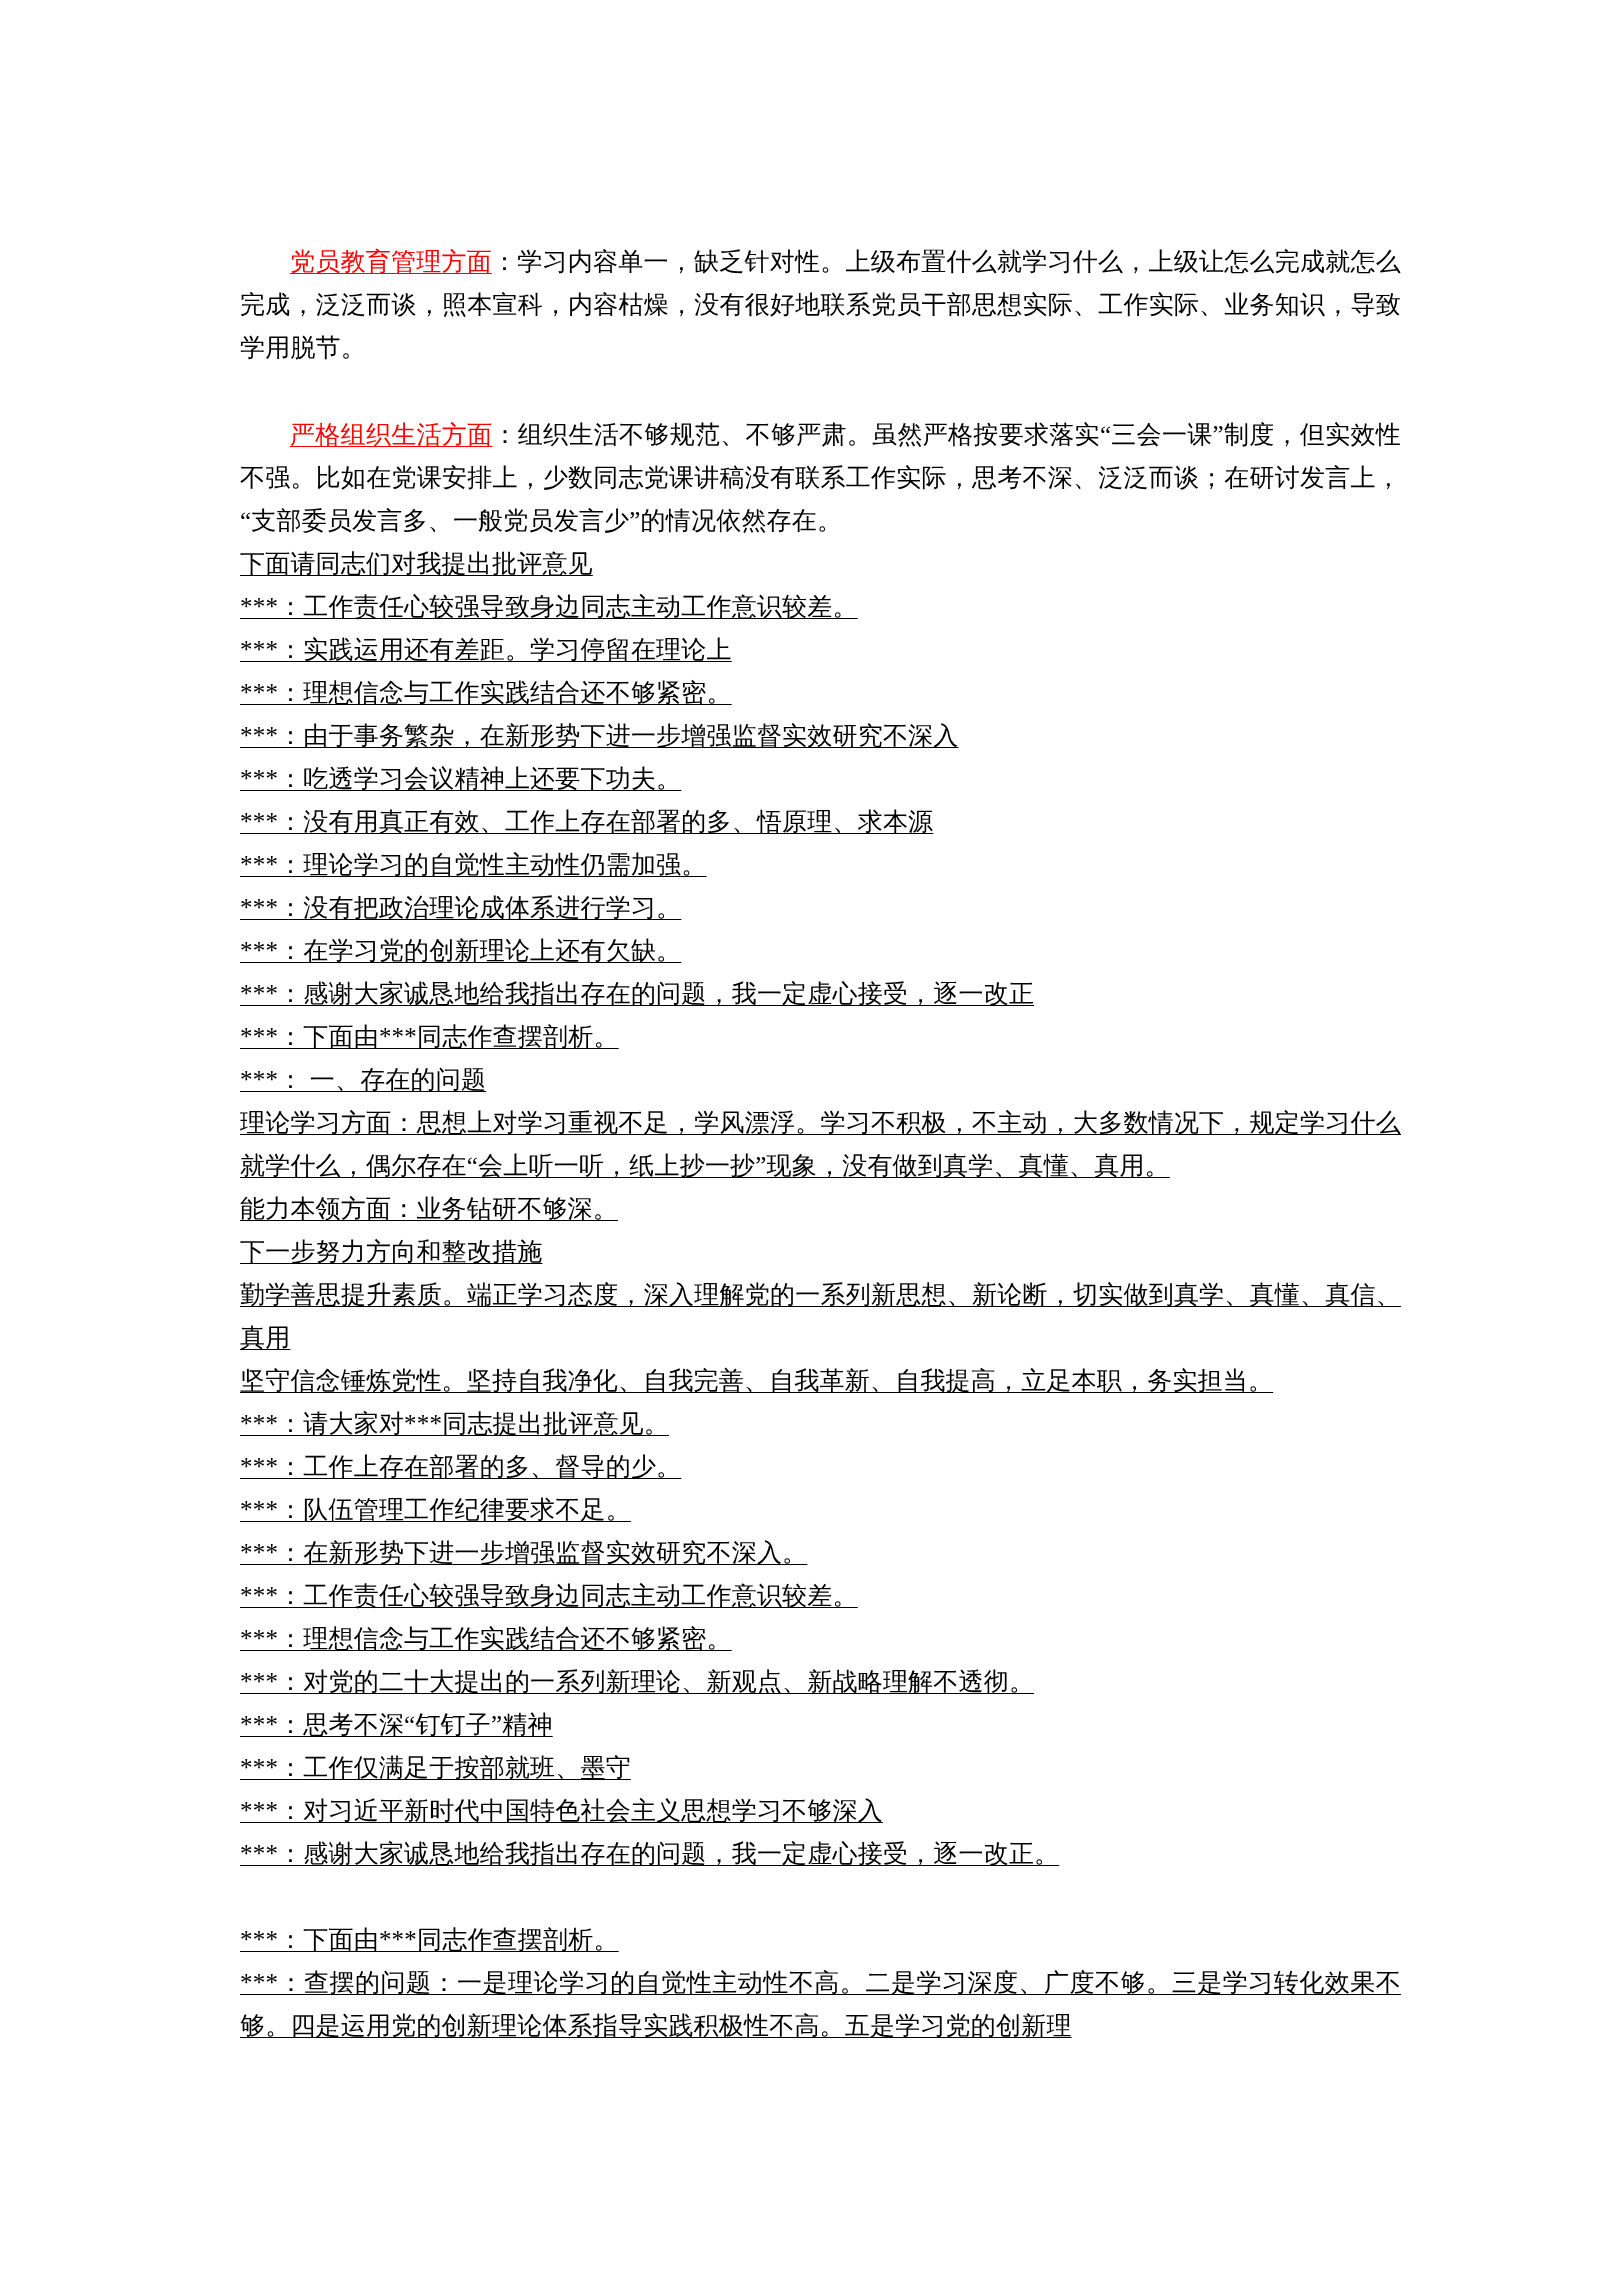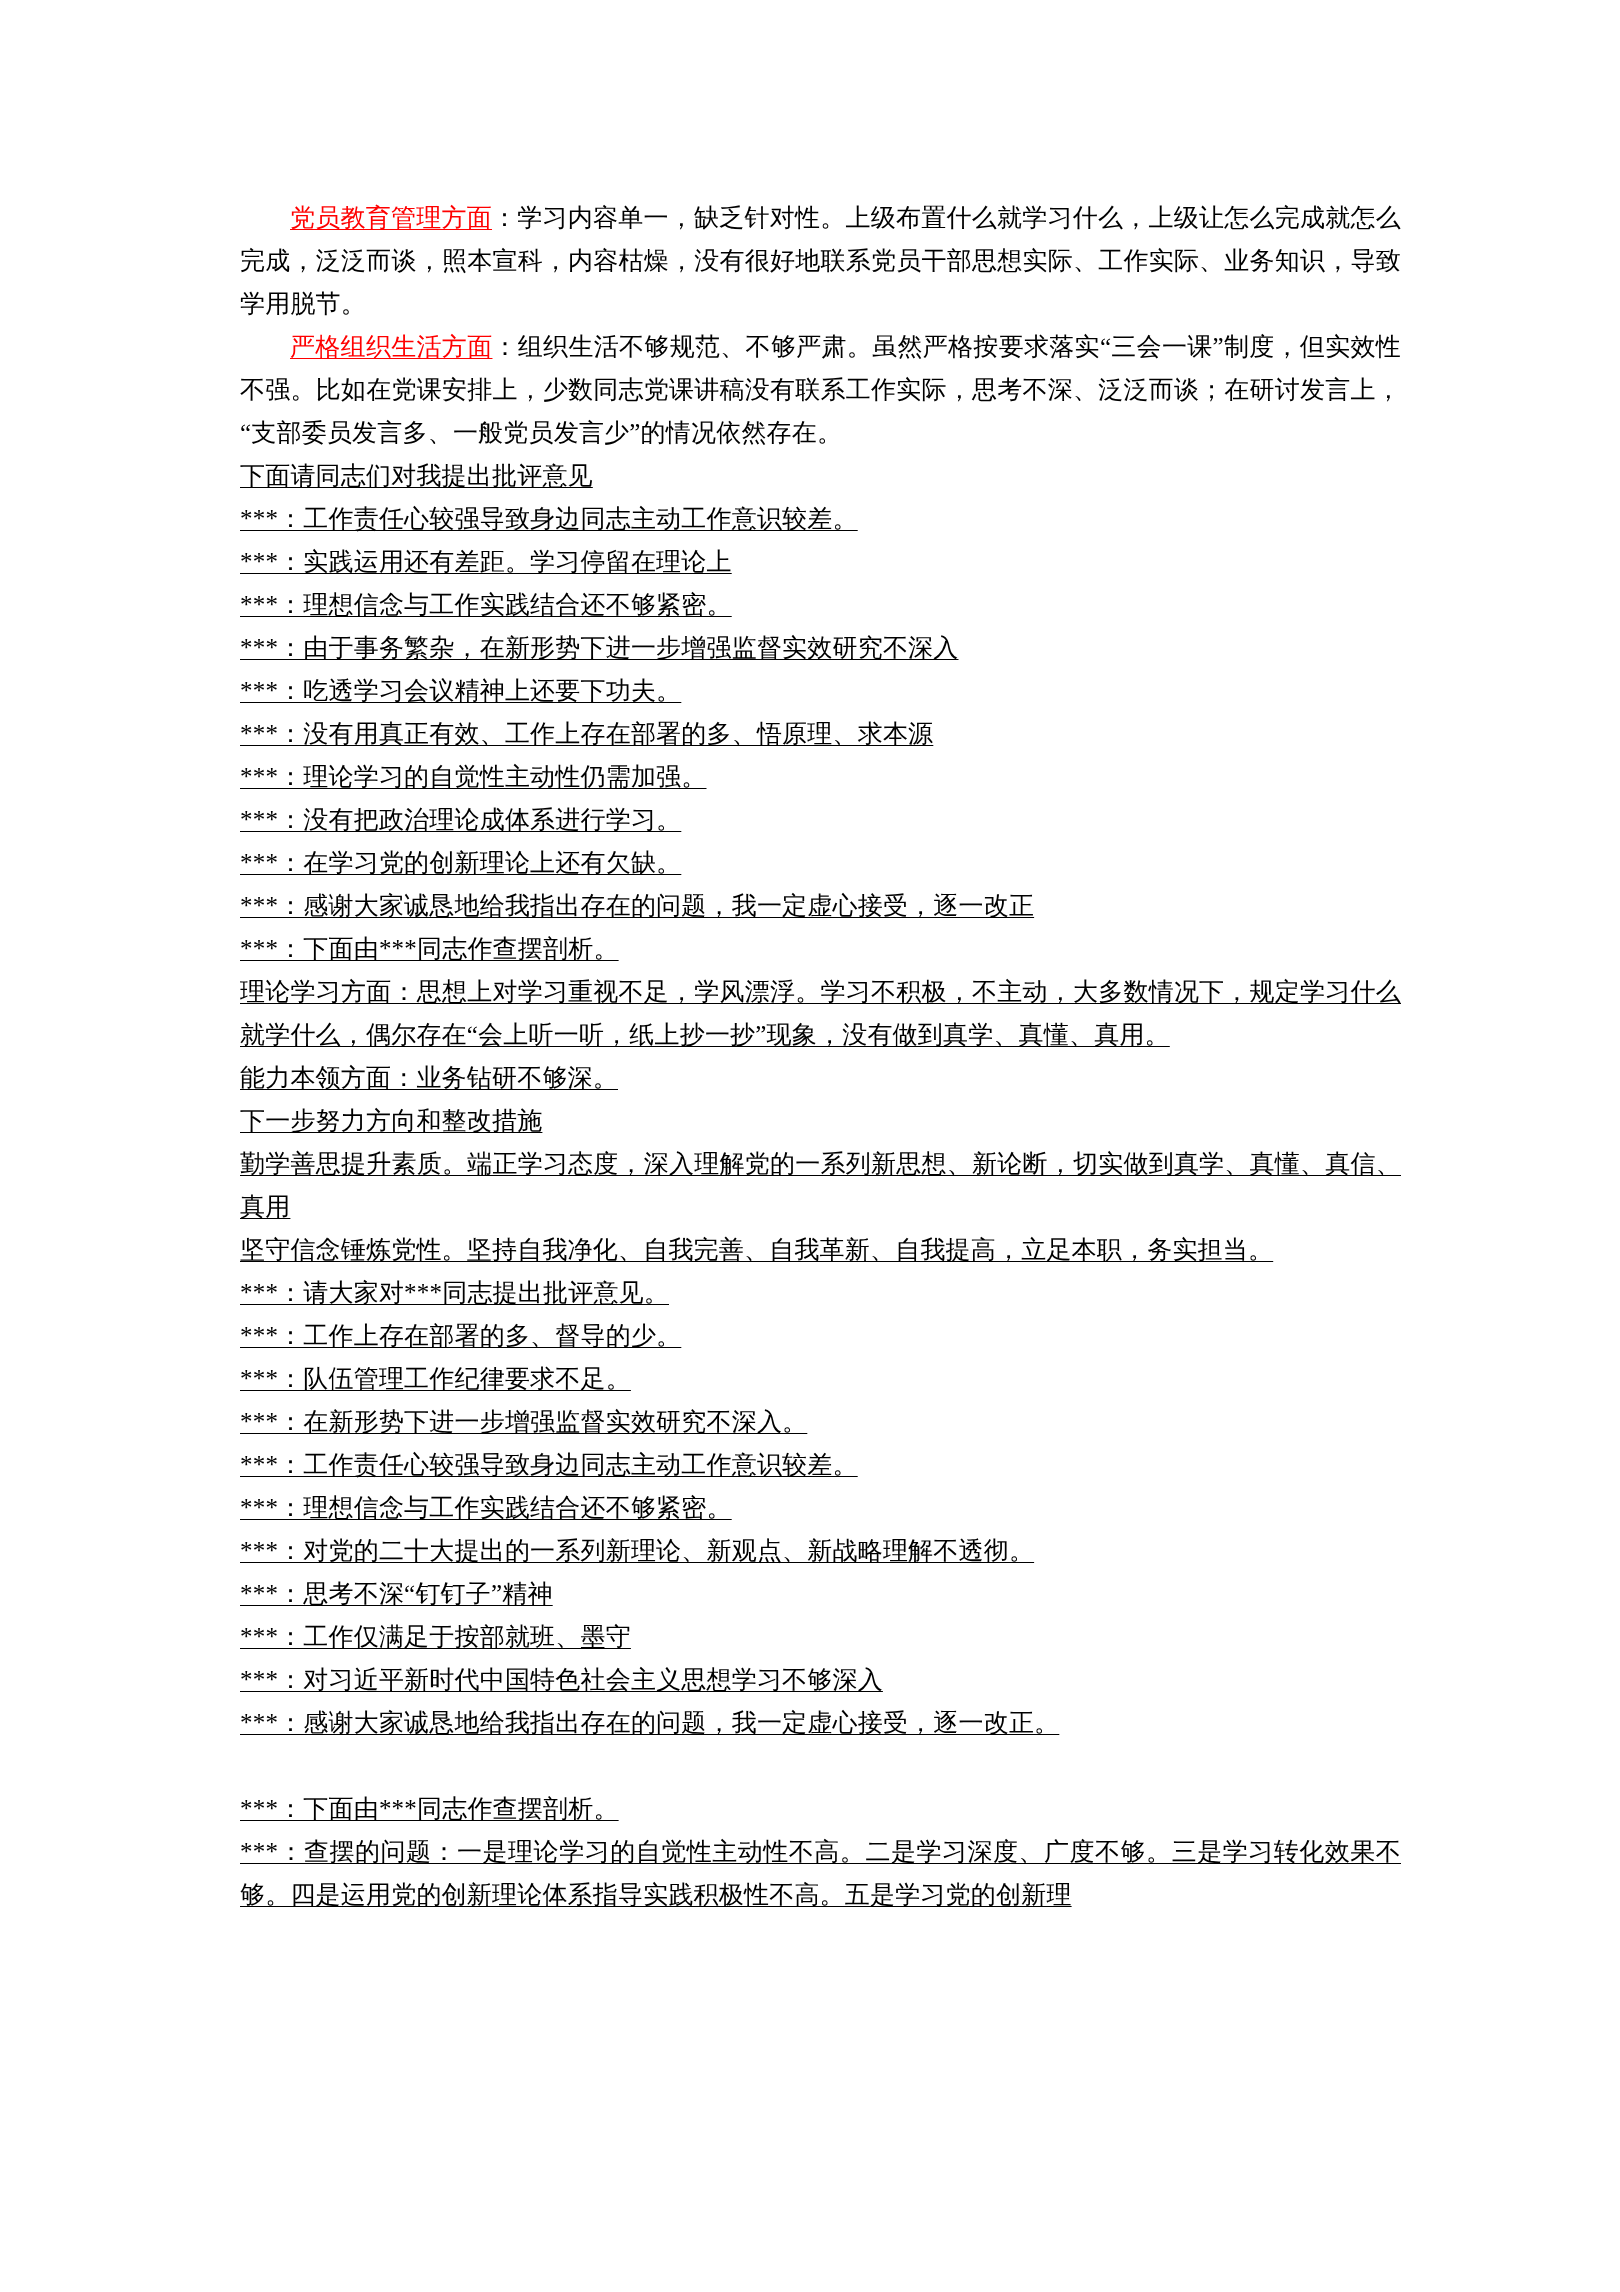--- a/index.html
+++ b/index.html
@@ -29,20 +29,21 @@
     padding: 0;
     font-size: 25px;
     line-height: 43px;
     letter-spacing: 0.2px;
     text-align: justify;
     text-justify: inter-ideograph;
     word-break: break-all;
   }
   p.indent {
     text-indent: 50px;
+    margin-top: 44px;
   }
   .red {
     color: #ff0000;
   }
   .u {
     text-decoration: underline;
     text-decoration-thickness: 1px;
     text-underline-offset: 2.9px;
   }
   .blank {
@@ -61,20 +62,21 @@
       <p class="line"><span class="u">***：实践运用还有差距。学习停留在理论上</span></p>
       <p class="line"><span class="u">***：理想信念与工作实践结合还不够紧密。</span></p>
       <p class="line"><span class="u">***：由于事务繁杂，在新形势下进一步增强监督实效研究不深入</span></p>
       <p class="line"><span class="u">***：吃透学习会议精神上还要下功夫。</span></p>
       <p class="line"><span class="u">***：没有用真正有效、工作上存在部署的多、悟原理、求本源</span></p>
       <p class="line"><span class="u">***：理论学习的自觉性主动性仍需加强。</span></p>
       <p class="line"><span class="u">***：没有把政治理论成体系进行学习。</span></p>
       <p class="line"><span class="u">***：在学习党的创新理论上还有欠缺。</span></p>
       <p class="line"><span class="u">***：感谢大家诚恳地给我指出存在的问题，我一定虚心接受，逐一改正</span></p>
       <p class="line"><span class="u">***：下面由***同志作查摆剖析。</span></p>
+      <p class="line"><span class="u">***：  一、存在的问题</span></p>
       <p class="line"><span class="u">理论学习方面：思想上对学习重视不足，学风漂浮。学习不积极，不主动，大多数情况下，规定学习什么就学什么，偶尔存在“会上听一听，纸上抄一抄”现象，没有做到真学、真懂、真用。</span></p>
       <p class="line"><span class="u">能力本领方面：业务钻研不够深。</span></p>
       <p class="line"><span class="u">下一步努力方向和整改措施</span></p>
       <p class="line"><span class="u">勤学善思提升素质。端正学习态度，深入理解党的一系列新思想、新论断，切实做到真学、真懂、真信、真用</span></p>
       <p class="line"><span class="u">坚守信念锤炼党性。坚持自我净化、自我完善、自我革新、自我提高，立足本职，务实担当。</span></p>
       <p class="line"><span class="u">***：请大家对***同志提出批评意见。</span></p>
       <p class="line"><span class="u">***：工作上存在部署的多、督导的少。</span></p>
       <p class="line"><span class="u">***：队伍管理工作纪律要求不足。</span></p>
       <p class="line"><span class="u">***：在新形势下进一步增强监督实效研究不深入。</span></p>
       <p class="line"><span class="u">***：工作责任心较强导致身边同志主动工作意识较差。</span></p>

